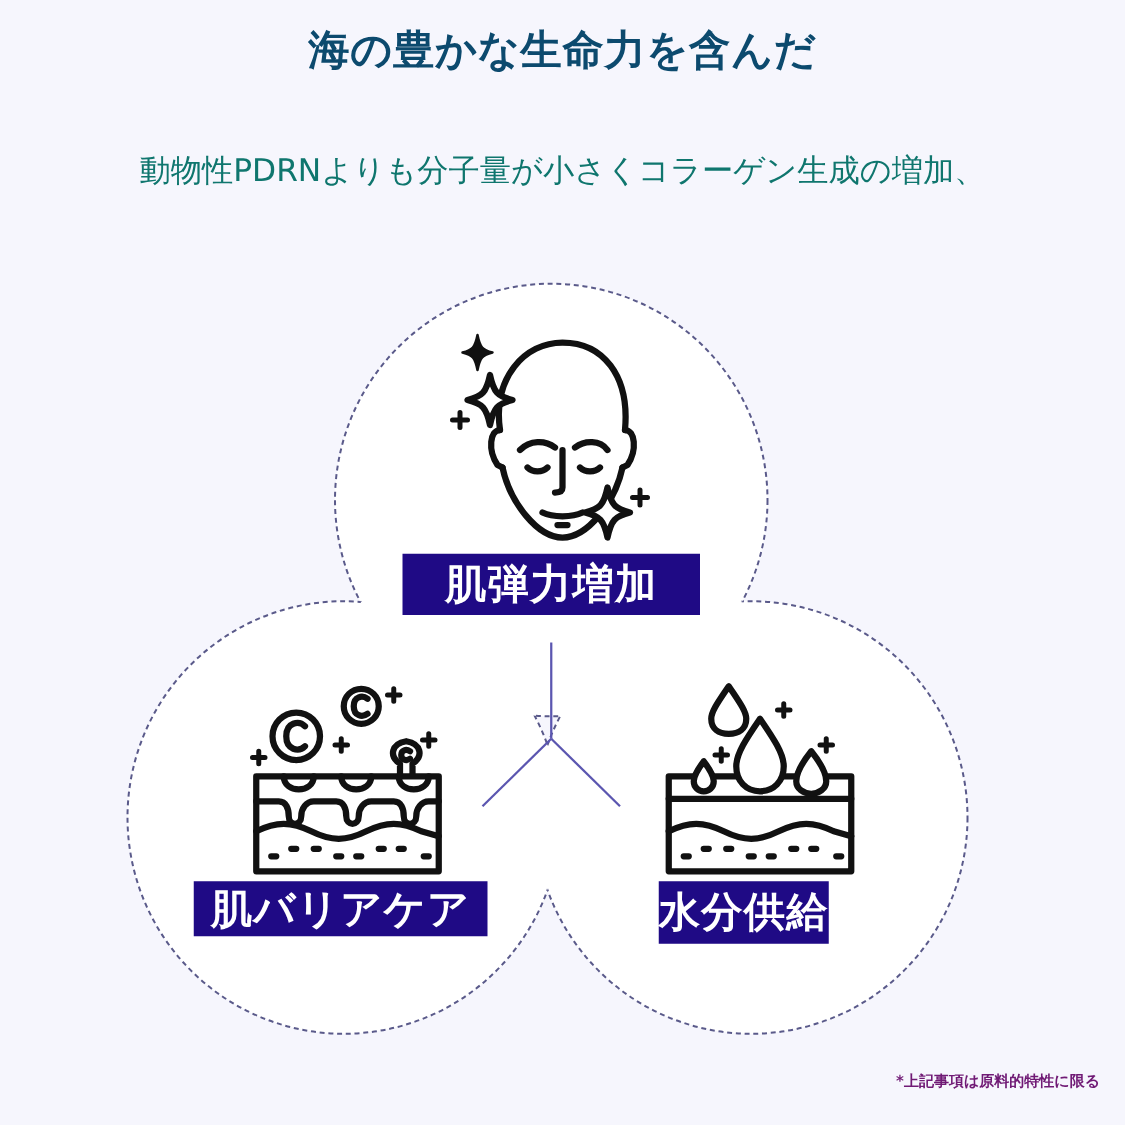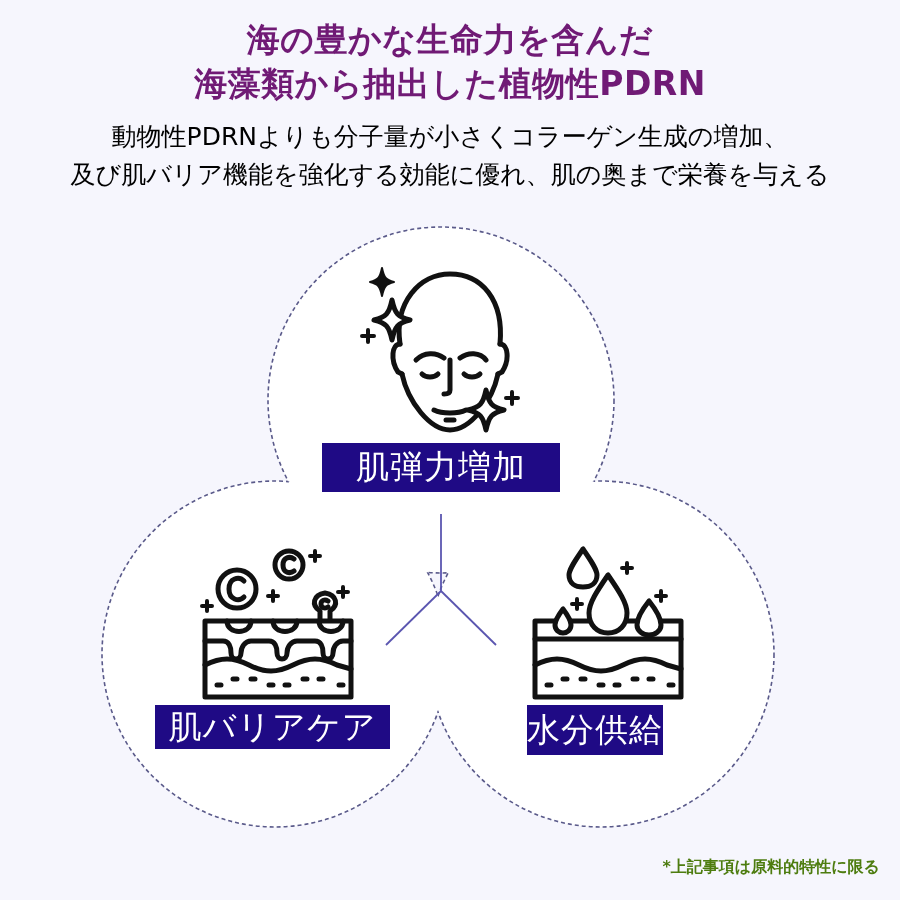--- a/index.html
+++ b/index.html
@@ -6,51 +6,49 @@
   body {
     width: 900px; height: 900px; overflow: hidden;
     background: #f6f6fd;
     font-family: "DejaVu Sans", "Liberation Sans", sans-serif;
     position: relative;
     color: #1a1a1a;
   }
   .headline {
     position: absolute; left: 0; top: 18px; width: 900px;
     text-align: center; font-weight: bold; font-size: 33px; line-height: 44px;
-    color: #701a75; letter-spacing: 0.5px;
+    color: #0c4a6e; letter-spacing: 0.5px;
   }
   .headline div { white-space: nowrap; }
   .subtext {
     position: absolute; left: 0; top: 118px; width: 900px;
-    text-align: center; font-size: 25px; line-height: 38px; color: #000000;
+    text-align: center; font-size: 25px; line-height: 38px; color: #0f766e;
   }
   .subtext div { white-space: nowrap; }
   svg.venn { position: absolute; left: 0; top: 0; }
   .label {
     position: absolute; background: #1f0a85; color: #ffffff;
-    font-weight: normal; font-size: 33px; display: flex; align-items: center;
+    font-weight: bold; font-size: 33px; display: flex; align-items: center;
     justify-content: center; letter-spacing: 1px; white-space: nowrap;
   }
   .icon { position: absolute; }
   .footnote {
     position: absolute; right: 20px; top: 857px;
-    font-size: 16px; font-weight: bold; color: #4d7c0f; white-space: nowrap;
+    font-size: 12px; font-weight: bold; color: #701a75; white-space: nowrap;
   }
 </style>
 </head>
 <body>
 
 <div class="headline">
   <div>海の豊かな生命力を含んだ</div>
-  <div>海藻類から抽出した植物性PDRN</div>
 </div>
 
 <div class="subtext">
   <div>動物性PDRNよりも分子量が小さくコラーゲン生成の増加、</div>
-  <div>及び肌バリア機能を強化する効能に優れ、肌の奥まで栄養を与える</div>
 </div>
 
 <svg class="venn" width="900" height="900">
   <defs>
     <clipPath id="notTop">
         <path d="M0 0H900V900H0Z M441 400m-173 0a173 173 0 1 0 346 0a173 173 0 1 0 -346 0Z" clip-rule="evenodd"></path>
       </clipPath>
     <clipPath id="notLeft">
         <path d="M0 0H900V900H0Z M275 654m-173 0a173 173 0 1 0 346 0a173 173 0 1 0 -346 0Z" clip-rule="evenodd"></path>
       </clipPath>

